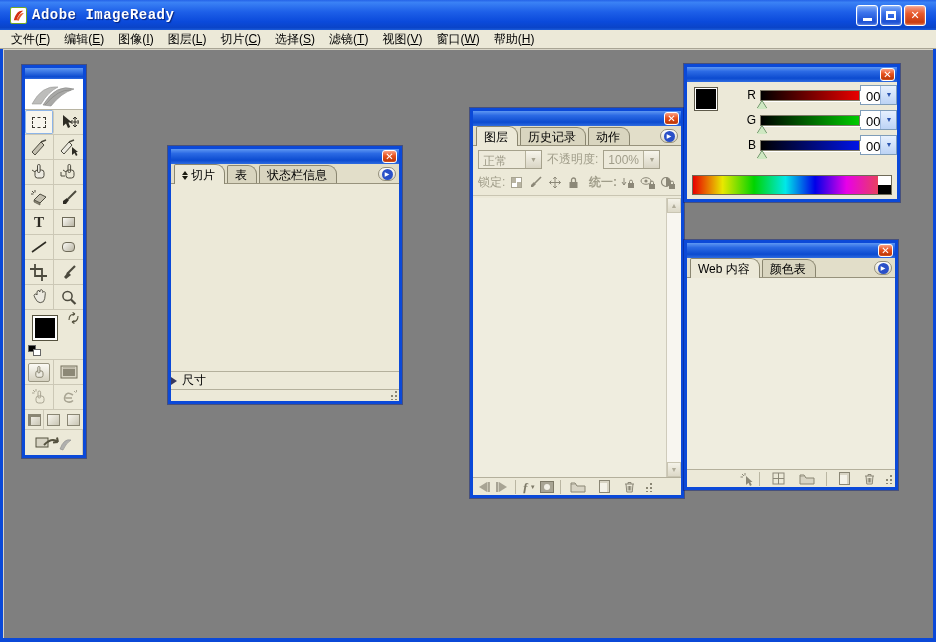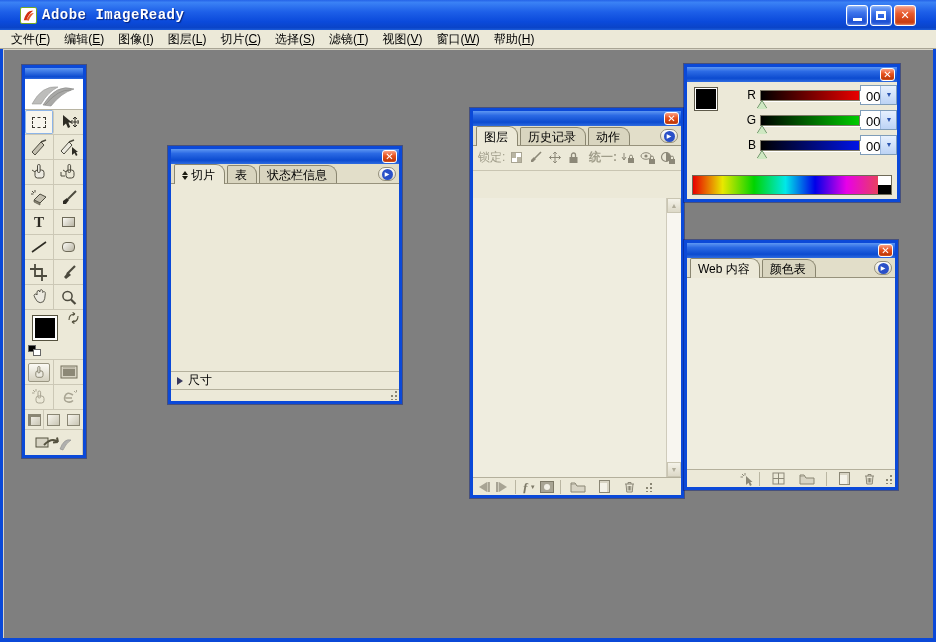--- a/index.html
+++ b/index.html
@@ -2,21 +2,21 @@
 <html><head>
 <meta charset="utf-8">
 <style>
   * { margin:0; padding:0; box-sizing:border-box; }
   html,body { width:936px; height:642px; overflow:hidden; }
   body { font-family:"Liberation Sans","DejaVu Sans",sans-serif; font-size:12px; background:#0831D9; position:relative; }
 
   
   .titlebar { position:absolute; left:0; top:0; width:936px; height:30px;
     background:linear-gradient(180deg,#2563E8 0%,#3B82F5 8%,#1D5FE8 40%,#0B4ADB 72%,#0A44C8 92%,#1B5BD8 100%);
-    display:flex; align-items:center; padding:0 20px; }
+    display:flex; align-items:center; padding:0 10px; }
   .appicon { width:17px; height:17px; margin-right:5px; background:#fff; border:1px solid #7A2; border-radius:2px; position:relative; flex:none; }
   .appicon svg { position:absolute; inset:0; }
   .apptitle { color:#fff; font-family:"Liberation Mono","DejaVu Sans Mono",monospace; font-weight:bold; font-size:14px; letter-spacing:.5px; text-shadow:1px 1px 1px #04217A; }
   .winbtns { margin-left:auto; display:flex; gap:2px; }
   .wbtn { width:22px; height:21px; border:1px solid #fff; border-radius:3px; color:#fff; font-weight:bold; font-size:11px;
     display:flex; align-items:center; justify-content:center;
     background:linear-gradient(180deg,#7DA9F6 0%,#3D74EC 35%,#1C50D4 80%,#3667DE 100%); box-shadow:inset 0 0 2px rgba(255,255,255,.6); }
   .wbtn.close { background:linear-gradient(180deg,#F6A088 0%,#E8592C 40%,#C93C10 85%,#E06236 100%); }
   .wbtn .minbar { width:9px; height:3px; background:#fff; margin-top:9px; }
   .wbtn .maxbox { width:10px; height:9px; border:2px solid #fff; border-top-width:3px; }
@@ -48,21 +48,21 @@
   .pmenu { position:absolute; right:3px; top:3px; width:18px; height:14px; border:1px solid #948F7A; border-radius:7px;
     background:linear-gradient(180deg,#FFFFFF,#D9D5C2); display:flex; align-items:center; justify-content:center; cursor:pointer; }
   .pmenu b { width:11px; height:11px; border-radius:50%; background:#2A50C8; color:#fff; font-size:6px; line-height:11px; text-align:center; font-weight:normal; }
   .pbody { flex:1; position:relative; background:#ECE9D8; overflow:hidden; }
 
   .combo { display:inline-flex; height:19px; border:1px solid #A5A18C; background:#EDEADB; color:#A09D8A; }
   .combo .val { padding:2px 4px 0; flex:1; white-space:nowrap; }
   .combo .cbtn { width:16px; border-left:1px solid #B5B19C; background:linear-gradient(180deg,#F7F5EC,#D9D5C4); color:#A5A18E; font-size:7px; text-align:center; line-height:17px; }
 
   
-  .sec { height:18px; border-top:1px solid #B4B09C; display:flex; align-items:center; padding-left:6px; gap:5px; color:#000; }
+  .sec { height:18px; border-top:1px solid #B4B09C; display:flex; align-items:center; gap:5px; color:#000; }
   .tri { width:0; height:0; border-top:4px solid transparent; border-bottom:4px solid transparent; border-left:6px solid #39395E; }
   .gripstrip { height:12px; border-top:1px solid #B4B09C; position:relative; }
   .grip { position:absolute; right:1px; bottom:1px; width:10px; height:10px;
     background:
       radial-gradient(circle at 8px 2px,#8a8674 1px,transparent 1.3px),
       radial-gradient(circle at 8px 6px,#8a8674 1px,transparent 1.3px),
       radial-gradient(circle at 4px 6px,#8a8674 1px,transparent 1.3px),
       radial-gradient(circle at 8px 10px,#8a8674 1px,transparent 1.3px),
       radial-gradient(circle at 4px 10px,#8a8674 1px,transparent 1.3px); }
 
@@ -395,20 +395,31 @@
           <span>历史记录</span>
         </span>
       <span class="tab">
           <span>动作</span>
         </span>
       <span class="pmenu">
           <b>▶</b>
         </span>
     </div>
     <div class="pbody">
+      <div class="lrow1">
+        <span class="combo" style="width:64px;">
+          <span class="val">正常</span>
+          <span class="cbtn">▼</span>
+        </span>
+        <span class="glabel">不透明度:</span>
+        <span class="combo" style="width:57px;">
+          <span class="val">100%</span>
+          <span class="cbtn">▼</span>
+        </span>
+      </div>
       <div class="lrow2">
         <span class="glabel">锁定:</span>
         <span class="lkico">
             <span class="checker"></span>
           </span>
         <span class="lkico">
           <svg width="14" height="13" viewBox="0 0 14 13">
               <line x1="12" y1="1" x2="6" y2="7" stroke="#8C8878" stroke-width="1.6"></line>
               <polygon points="5,6 7,8 4,11 2,11 2,9" fill="#8C8878"></polygon>
             </svg>

